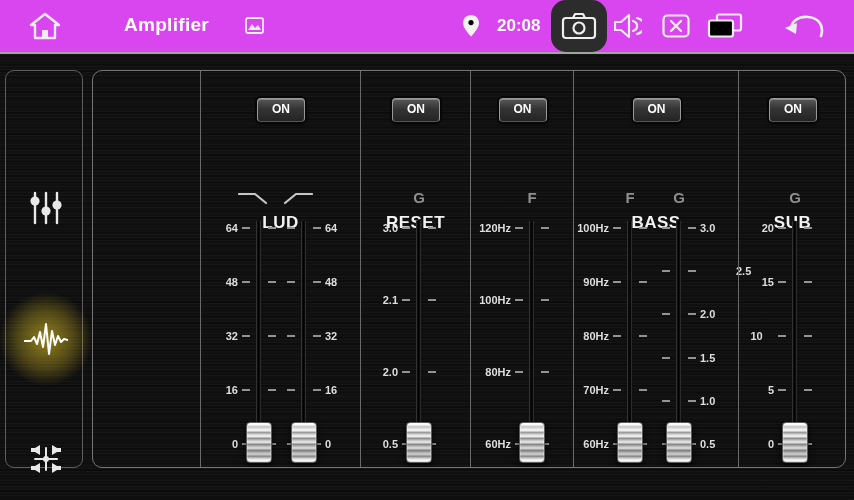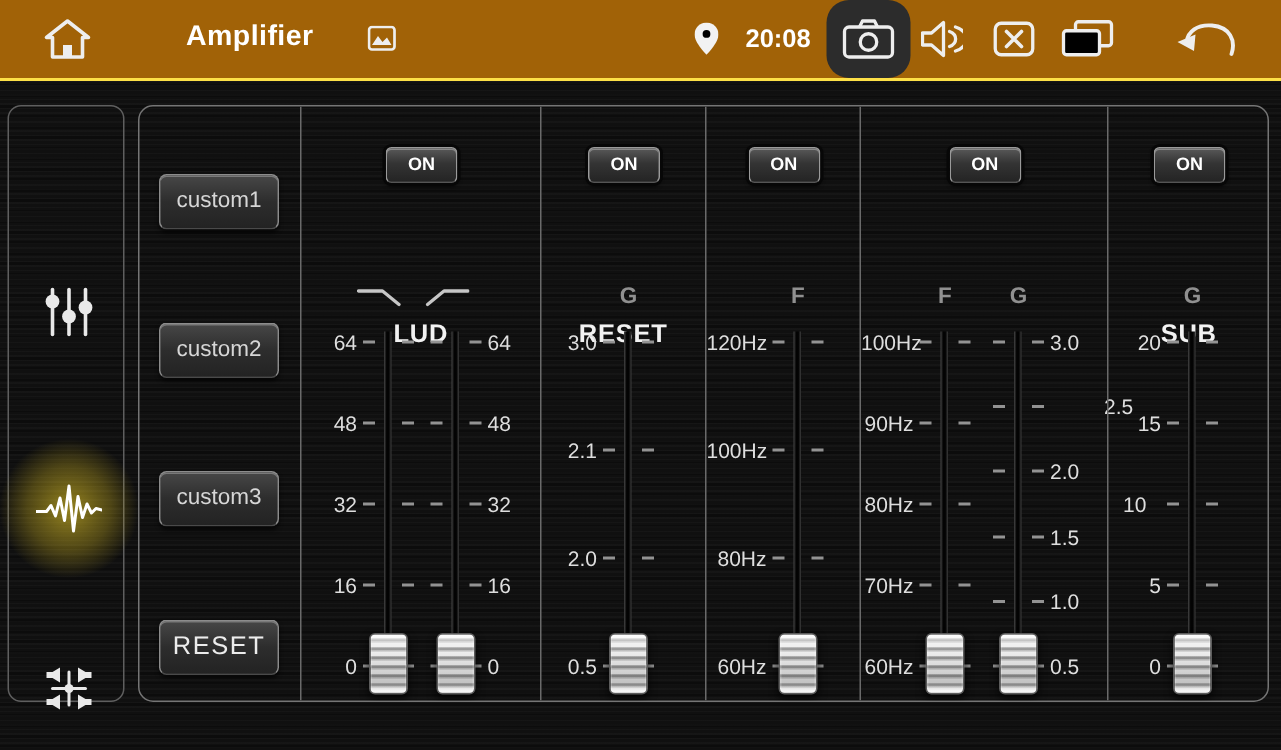--- a/index.html
+++ b/index.html
@@ -8,22 +8,22 @@
     font-family:"Liberation Sans",sans-serif;
     background:#101010;
   }
   body::before{ 
     content:"";position:absolute;inset:0;pointer-events:none;
     background:
       repeating-linear-gradient(180deg, rgba(255,255,255,.025) 0 1px, rgba(0,0,0,0) 1px 3px),
       repeating-linear-gradient(180deg, rgba(0,0,0,.25) 0 2px, rgba(0,0,0,0) 2px 7px);
   }
   
-  .topbar{position:absolute;left:0;top:0;width:854px;height:52px;background:#a16207;
-          border-bottom:2px solid #fde047;z-index:5;}
+  .topbar{position:absolute;left:0;top:0;width:854px;height:52px;background:#d946ef;
+          border-bottom:2px solid #a3a3a3;z-index:5;}
   .hicon{position:absolute;top:13px;}
   .apptitle{position:absolute;left:124px;top:14px;font-size:19px;font-weight:bold;color:#fff;letter-spacing:.3px;}
   .time{position:absolute;left:497px;top:16px;font-size:17px;font-weight:bold;color:#fff;}
   .campill{position:absolute;left:551px;top:0;width:56px;height:52px;border-radius:15px;
            background:#2c2c2c;display:flex;align-items:center;justify-content:center;}
   
   .sidebar{position:absolute;left:5px;top:70px;width:76px;height:396px;
            border:1px solid #5f5f5f;border-radius:9px;}
   .sideitem{position:absolute;left:18px;width:44px;height:44px;display:flex;align-items:center;justify-content:center;}
   .glow{position:absolute;left:-25px;top:-25px;width:94px;height:94px;border-radius:50%;
@@ -45,21 +45,21 @@
          color:#fff;font-size:12px;font-weight:bold;text-align:center;line-height:21px;
          box-shadow:0 0 0 2px #070707, 0 2px 3px rgba(0,0,0,.8), inset 0 1px 0 rgba(255,255,255,.30);}
   .coltitle{position:absolute;top:143px;left:0;width:100%;text-align:center;
             font-size:17px;font-weight:bold;color:#f2f2f2;letter-spacing:.5px;top:142px;}
   .coltitle{top:142px;height:20px;line-height:20px;top:142px;}
   .sublab{position:absolute;top:118px;height:18px;line-height:18px;
           font-size:15px;font-weight:bold;color:#909090;text-align:center;}
   .track{position:absolute;top:150px;height:233px;width:5px;
          background:linear-gradient(90deg,#454545,#030303 35%,#030303 65%,#3c3c3c);}
   .dash{position:absolute;width:8px;height:2px;background:#939393;}
-  .tlabel{position:absolute;height:14px;line-height:14px;font-size:14px;font-weight:normal;color:#dedede;white-space:nowrap;}
+  .tlabel{position:absolute;height:14px;line-height:14px;font-size:11px;font-weight:bold;color:#dedede;white-space:nowrap;}
   .thumb{position:absolute;top:351px;width:26px;height:41px;border-radius:4px;box-sizing:border-box;
          border:1px solid #5c5c5c;
          background:
            linear-gradient(180deg, rgba(255,255,255,.9) 0%, rgba(255,255,255,.2) 16%, rgba(0,0,0,0) 30%, rgba(0,0,0,.18) 82%, rgba(255,255,255,.4) 96%),
            repeating-linear-gradient(180deg,#ededed 0 2px,#949494 3px 4px,#d2d2d2 5px 6px);
          box-shadow:0 3px 6px rgba(0,0,0,.75), inset 0 0 0 1px rgba(255,255,255,.22);}
   svg{display:block;}
 </style>
 </head>
 <body>
@@ -149,26 +149,20 @@
         <path d="M14 7 L9 10 H5 V14 H9 L14 17 Z"></path>
         <path d="M14 25 L9 28 H5 V32 H9 L14 35 Z"></path>
         <path d="M26 7 L31 10 H35 V14 H31 L26 17 Z"></path>
         <path d="M26 25 L31 28 H35 V32 H31 L26 35 Z"></path>
       </g>
     </svg>
   </div>
 </div>
 
 <div class="panel" id="panel">
-  <div class="presets">
-    <div class="pbtn" style="top:45px">custom1</div>
-    <div class="pbtn" style="top:144px">custom2</div>
-    <div class="pbtn" style="top:243px">custom3</div>
-    <div class="pbtn reset" style="top:342px">RESET</div>
-  </div>
 <div class="channel" style="left: 107px; width: 160px;">
       <div class="onbtn" style="left: 56px;">ON</div>
       <div class="coltitle">LUD</div>
       <div class="sublab" style="left: 37px; width: 30px; top: 120px;">
         <svg width="30" height="15" viewBox="0 0 30 15">
           <polyline points="1,3 17,3 28,12" fill="none" stroke="#c6c6c6" stroke-width="2.2" stroke-linecap="round" stroke-linejoin="round"></polyline>
         </svg>
       </div>
       <div class="track" style="left: 55px;"></div>
       <div class="dash" style="left: 41px; top: 156px;"></div>
@@ -242,20 +236,21 @@
       <div class="dash" style="left: 44px; top: 300px;"></div>
       <div class="dash" style="left: 70px; top: 300px;"></div>
       <div class="tlabel" style="top: 294px; left: 0px; width: 40px; text-align: right;">80Hz</div>
       <div class="dash" style="left: 44px; top: 372px;"></div>
       <div class="dash" style="left: 70px; top: 372px;"></div>
       <div class="tlabel" style="top: 366px; left: 0px; width: 40px; text-align: right;">60Hz</div>
       <div class="thumb" style="left: 48px;"></div>
     </div>
     <div class="channel" style="left: 480px; width: 165px;">
       <div class="onbtn" style="left: 58.5px;">ON</div>
+      <div class="coltitle">BASS</div>
       <div class="sublab" style="left: 36px; width: 40px;">F</div>
       <div class="track" style="left: 53px;"></div>
       <div class="dash" style="left: 39px; top: 156px;"></div>
       <div class="dash" style="left: 65px; top: 156px;"></div>
       <div class="tlabel" style="top: 150px; left: 0px; width: 35px; text-align: right;">100Hz</div>
       <div class="dash" style="left: 39px; top: 210px;"></div>
       <div class="dash" style="left: 65px; top: 210px;"></div>
       <div class="tlabel" style="top: 204px; left: 0px; width: 35px; text-align: right;">90Hz</div>
       <div class="dash" style="left: 39px; top: 264px;"></div>
       <div class="dash" style="left: 65px; top: 264px;"></div>

